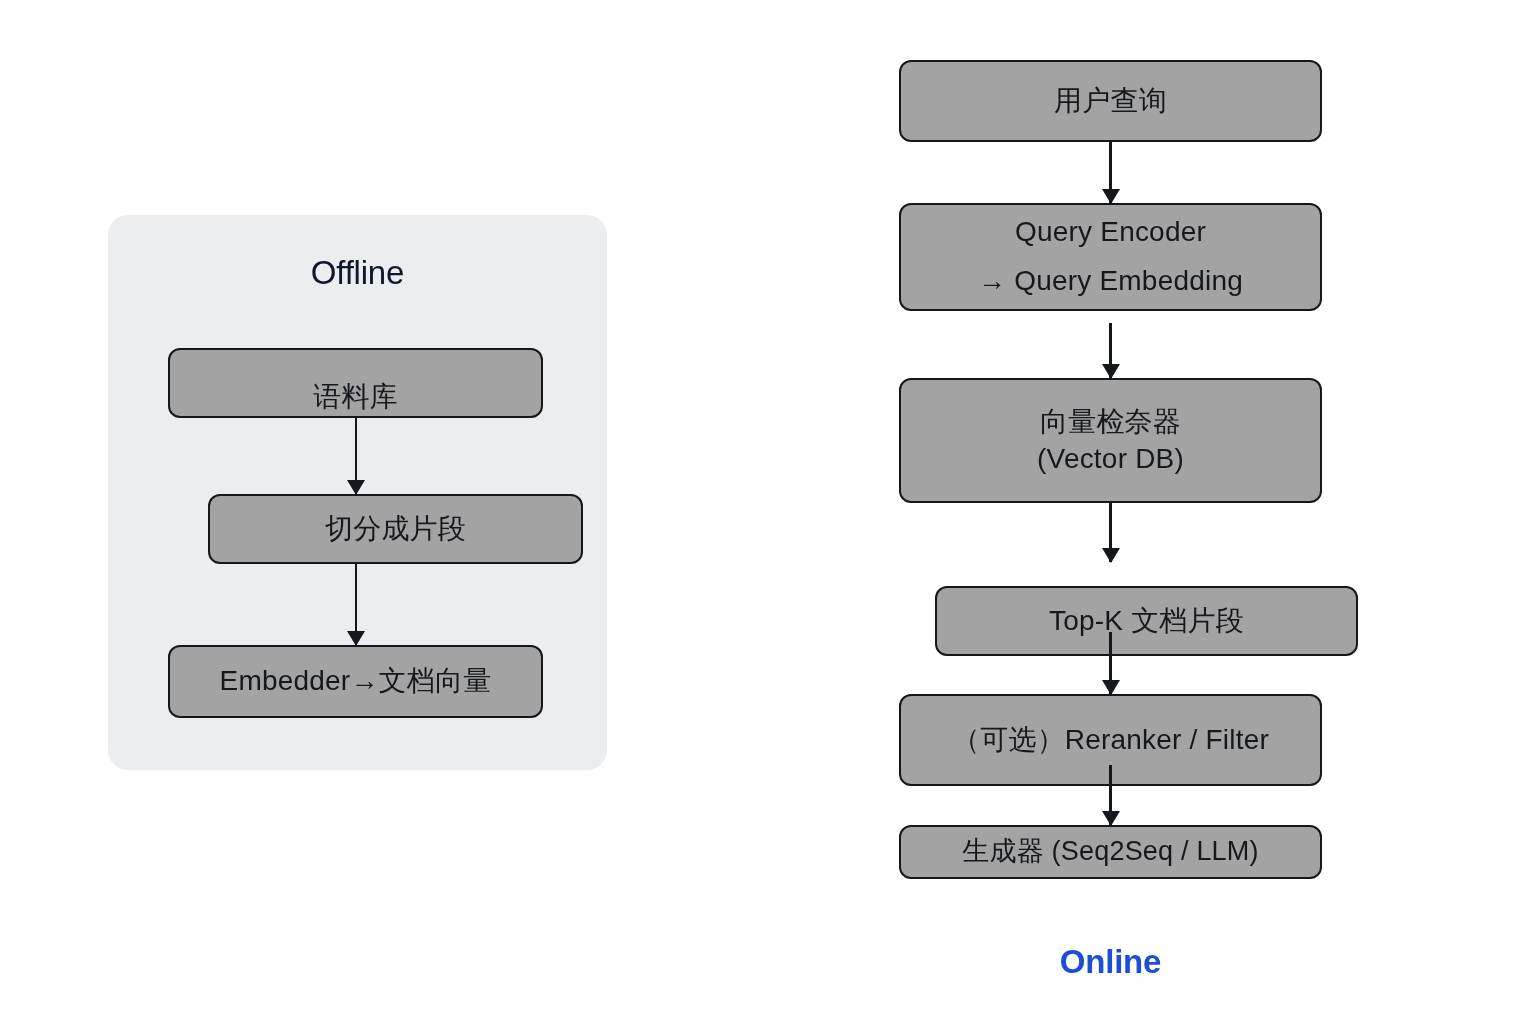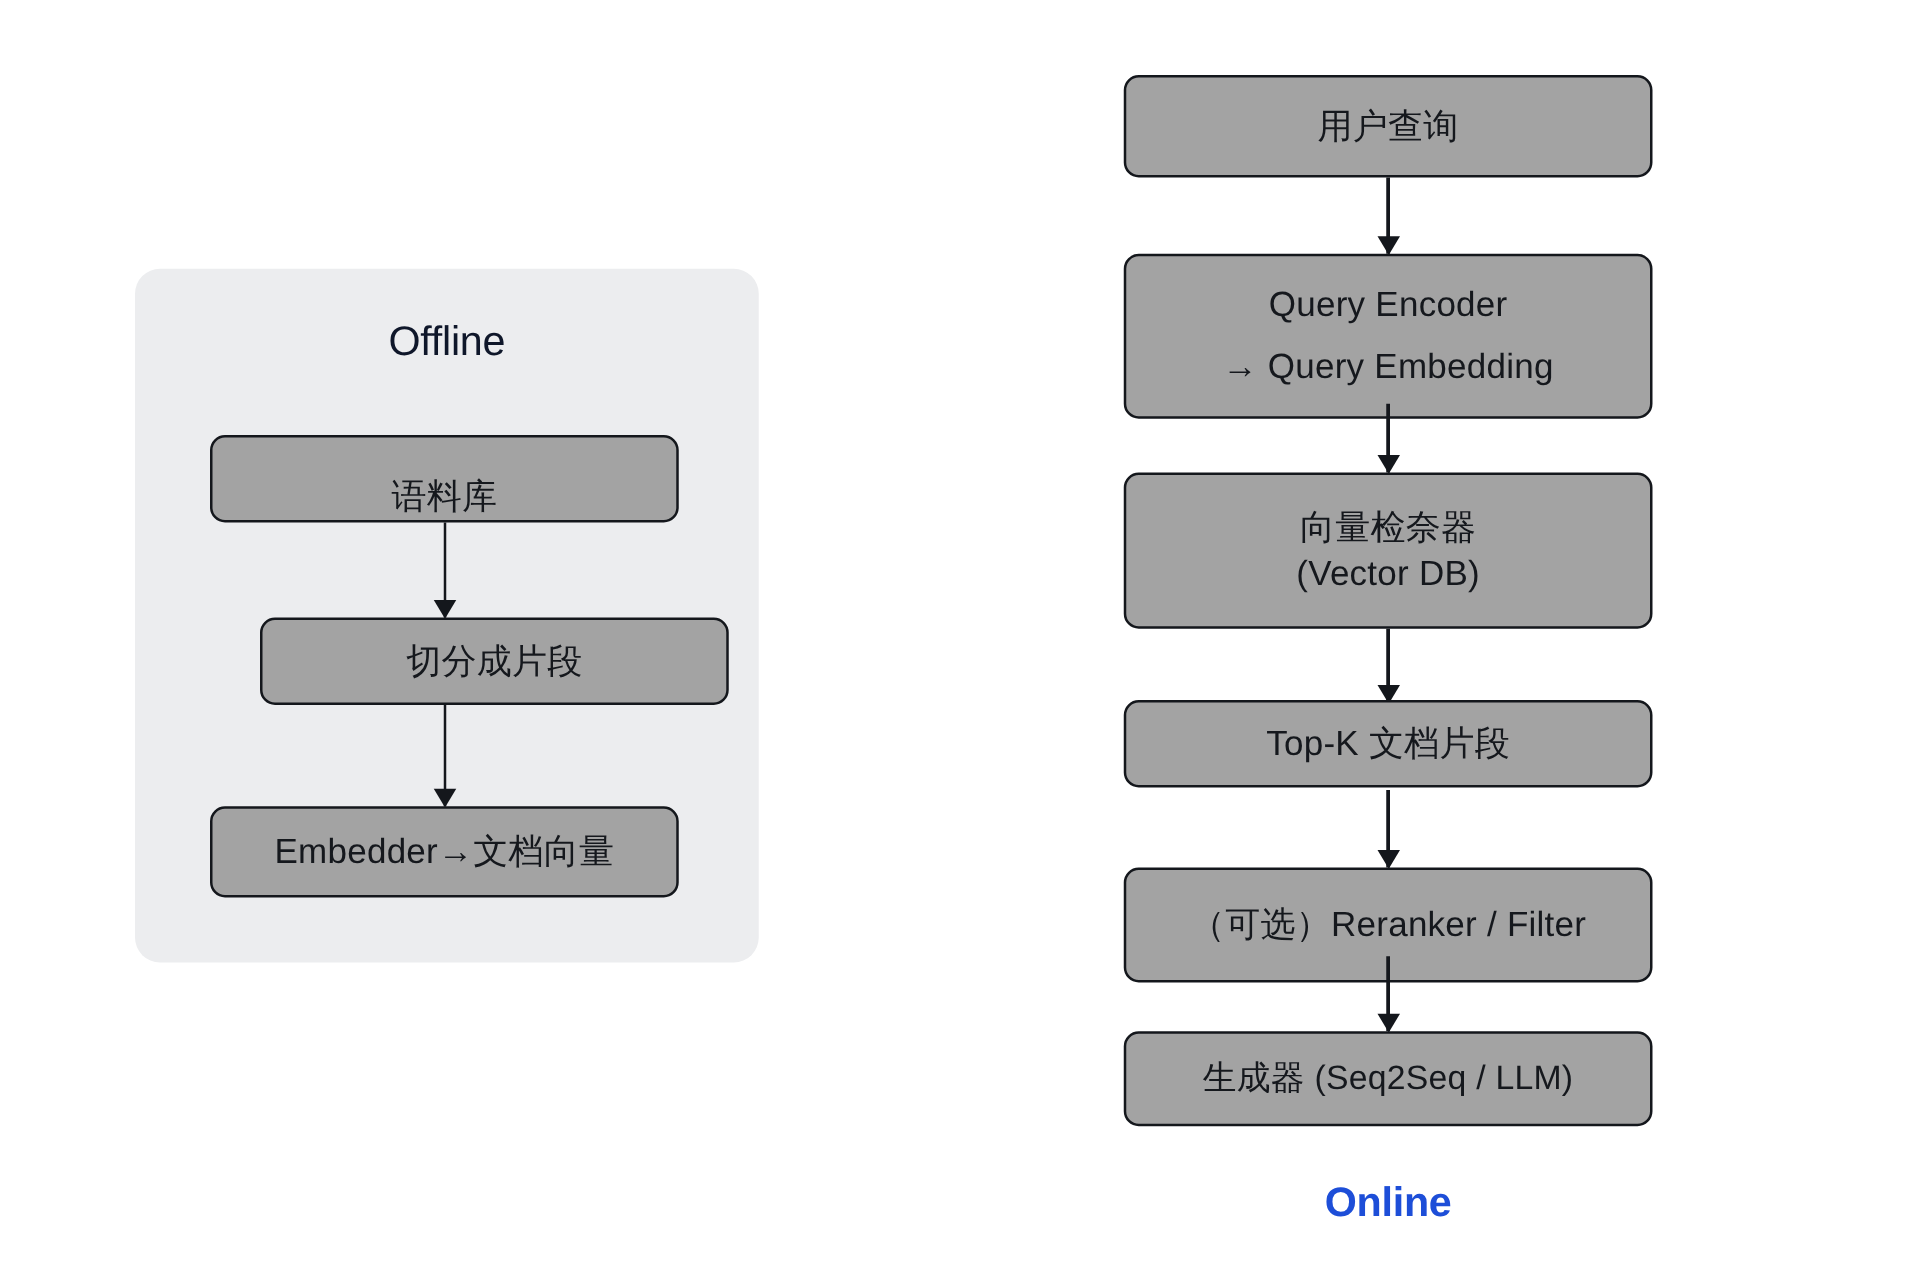--- a/index.html
+++ b/index.html
@@ -87,25 +87,25 @@
     border-left: 9px solid transparent;
     border-right: 9px solid transparent;
     border-top: 15px solid #14171c;
   }
   #off-arrow-1 { left: 246.8px; top: 203px; height: 76px; }
   #off-arrow-2 { left: 246.8px; top: 349px; height: 81px; }
 
   
   .on-node { left: 899px; width: 423px; }
   #on-query    { top: 60px;  height: 82px; }
-  #on-encoder  { top: 203px; height: 132px; gap: 12px; }
+  #on-encoder  { top: 203px; height: 108px; gap: 12px; }
   #on-vdb      { top: 378px; height: 125px; }
-  #on-topk     { top: 560px; height: 70px; }
+  #on-topk     { top: 586px; height: 70px; margin-left: 36px; }
   #on-rerank   { top: 694px; height: 92px; }
-  #on-gen      { top: 825px; height: 76px; }
+  #on-gen      { top: 825px; height: 54px; }
 
   #on-arrow-1 { left: 1109.4px; top: 142px; height: 61px; }
   #on-arrow-2 { left: 1109.4px; top: 323px; height: 55px; }
   #on-arrow-3 { left: 1109.4px; top: 503px; height: 59px; }
   #on-arrow-4 { left: 1109.4px; top: 632px; height: 62px; }
   #on-arrow-5 { left: 1109.4px; top: 765px; height: 60px; }
 
   .online-title {
     position: absolute;
     left: 899px;

